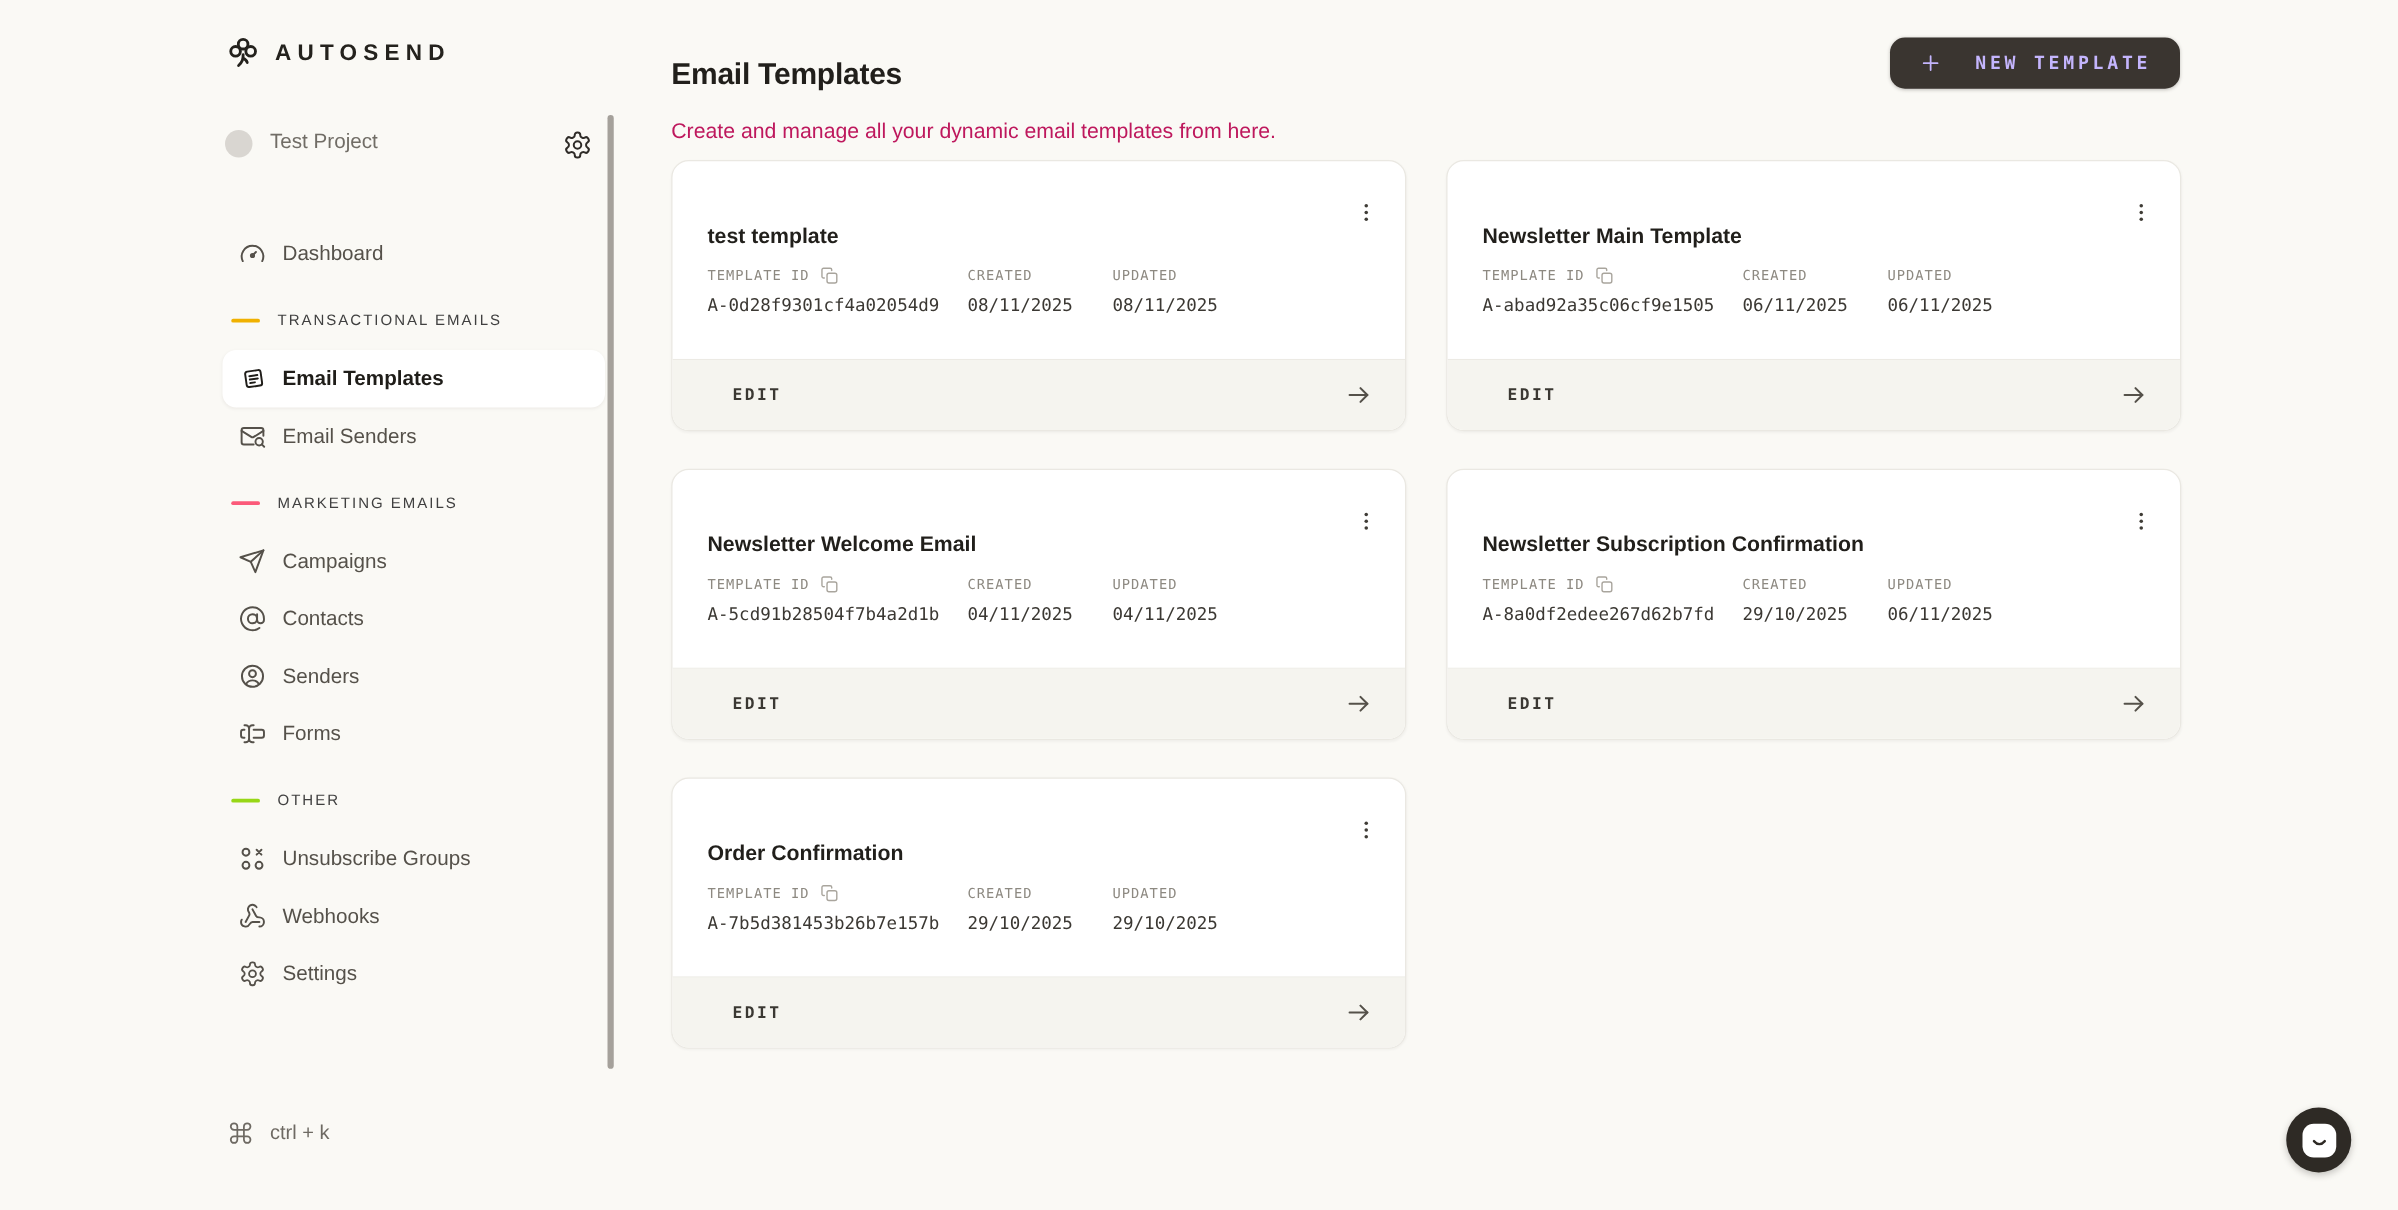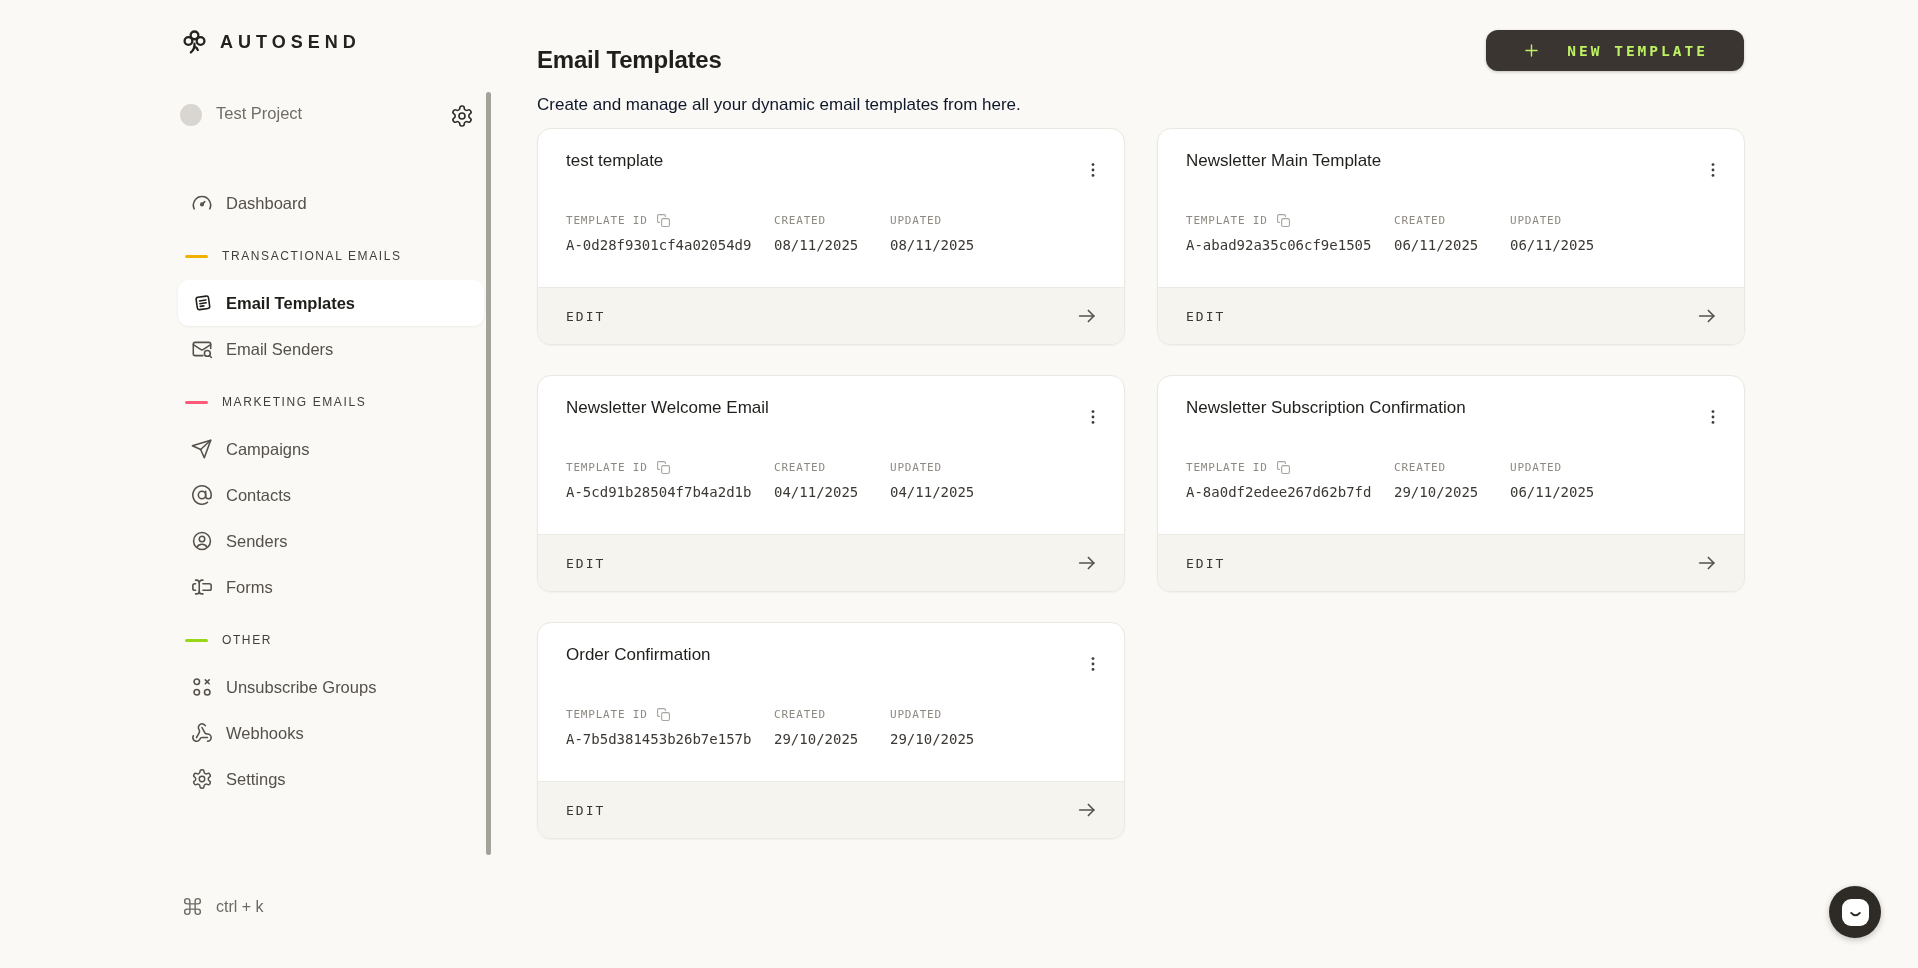--- a/index.html
+++ b/index.html
@@ -31,47 +31,47 @@
   .nav-header-label{font-family:Liberation Sans, sans-serif;font-size:12px;letter-spacing:1.6px;color:#404040;}
 
   .shortcut-row{position:absolute;left:182px;top:896px;display:flex;align-items:center;gap:13px;cursor:pointer;}
   .cmd-ic{width:21px;height:21px;color:#6E6A63;}
   .shortcut-label{font-size:16px;color:#6E6A63;}
 
   .side-scrollbar{position:absolute;left:486px;top:92px;width:5px;height:763px;border-radius:3px;background:#A5A19B;cursor:pointer;}
 
   
   .page-title{position:absolute;left:537px;top:30px;font-size:24px;font-weight:bold;letter-spacing:-.2px;color:#211F1B;}
-  .page-subtitle{position:absolute;left:537px;top:78px;font-size:17px;color:#0f172a;}
+  .page-subtitle{position:absolute;left:537px;top:78px;font-size:17px;color:#be185d;}
 
   .new-btn{position:absolute;right:174px;top:30px;height:41px;display:flex;align-items:center;gap:26px;
-    padding:0 36px;border:none;border-radius:12px;background:#3A3530;color:#bef264;cursor:pointer;
+    padding:0 23px;border:none;border-radius:12px;background:#3A3530;color:#c4b5fd;cursor:pointer;
     font-family:"DejaVu Sans Mono",monospace;font-size:14.5px;font-weight:bold;letter-spacing:3px;
     box-shadow:0 1px 3px rgba(28,25,20,.25);}
   .plus-ic{width:19px;height:19px;flex:0 0 auto;}
 
   
   .grid{position:absolute;left:537px;top:128px;width:1208px;display:grid;
     grid-template-columns:588px 588px;gap:30px 32px;}
   .card{position:relative;width:588px;height:217px;box-sizing:border-box;background:#FFFFFF;
     border:1px solid #EAE8E2;border-radius:14px;box-shadow:0 1px 2px rgba(28,25,20,.04);}
-  .card-title{position:absolute;left:28px;top:22px;margin:0;font-size:17px;font-weight:normal;color:#211F1B;}
+  .card-title{position:absolute;left:28px;top:50px;margin:0;font-size:17px;font-weight:bold;color:#211F1B;}
   .kebab{position:absolute;right:18px;top:28px;width:26px;height:26px;border:none;background:transparent;
     padding:3px;color:#3F3C36;cursor:pointer;}
   .meta{position:absolute;left:28px;right:20px;top:84px;display:flex;}
   .col-id{width:208px;}
   .col-created{width:116px;}
   .meta-label-row{display:flex;align-items:center;gap:8px;height:15px;margin-bottom:9px;}
   .meta-label{font-family:"DejaVu Sans Mono",monospace;font-size:11px;letter-spacing:.8px;color:#8D8981;}
   .copy-ic{width:15px;height:15px;color:#A9A59D;cursor:pointer;}
   .meta-value{font-family:"DejaVu Sans Mono",monospace;font-size:14px;color:#3B3833;}
   .card-footer{position:absolute;left:0;right:0;bottom:0;height:57px;box-sizing:border-box;
     background:#F5F4EF;border-top:1px solid #ECEAE4;border-radius:0 0 13px 13px;
     display:flex;align-items:center;justify-content:space-between;padding:0 26px 0 28px;cursor:pointer;}
-  .edit-label{font-family:"DejaVu Sans Mono",monospace;font-size:13px;font-weight:normal;letter-spacing:2px;color:#3B3833;}
+  .edit-label{font-family:"DejaVu Sans Mono",monospace;font-size:13px;font-weight:bold;letter-spacing:2px;color:#3B3833;margin-left:20px;}
   .arrow-ic{width:22px;height:22px;color:#55514A;}
 
   
   .chat-launcher{position:absolute;left:1829px;top:886px;width:52px;height:52px;border-radius:50%;
     background:#2E2A25;display:flex;align-items:center;justify-content:center;cursor:pointer;
     box-shadow:0 2px 6px rgba(28,25,20,.25);}
   .chat-bubble{width:27px;height:27px;background:#FFFFFF;border-radius:9px;display:flex;align-items:center;justify-content:center;}
   .chat-smile{width:19px;height:19px;}
 </style>
 </head>

